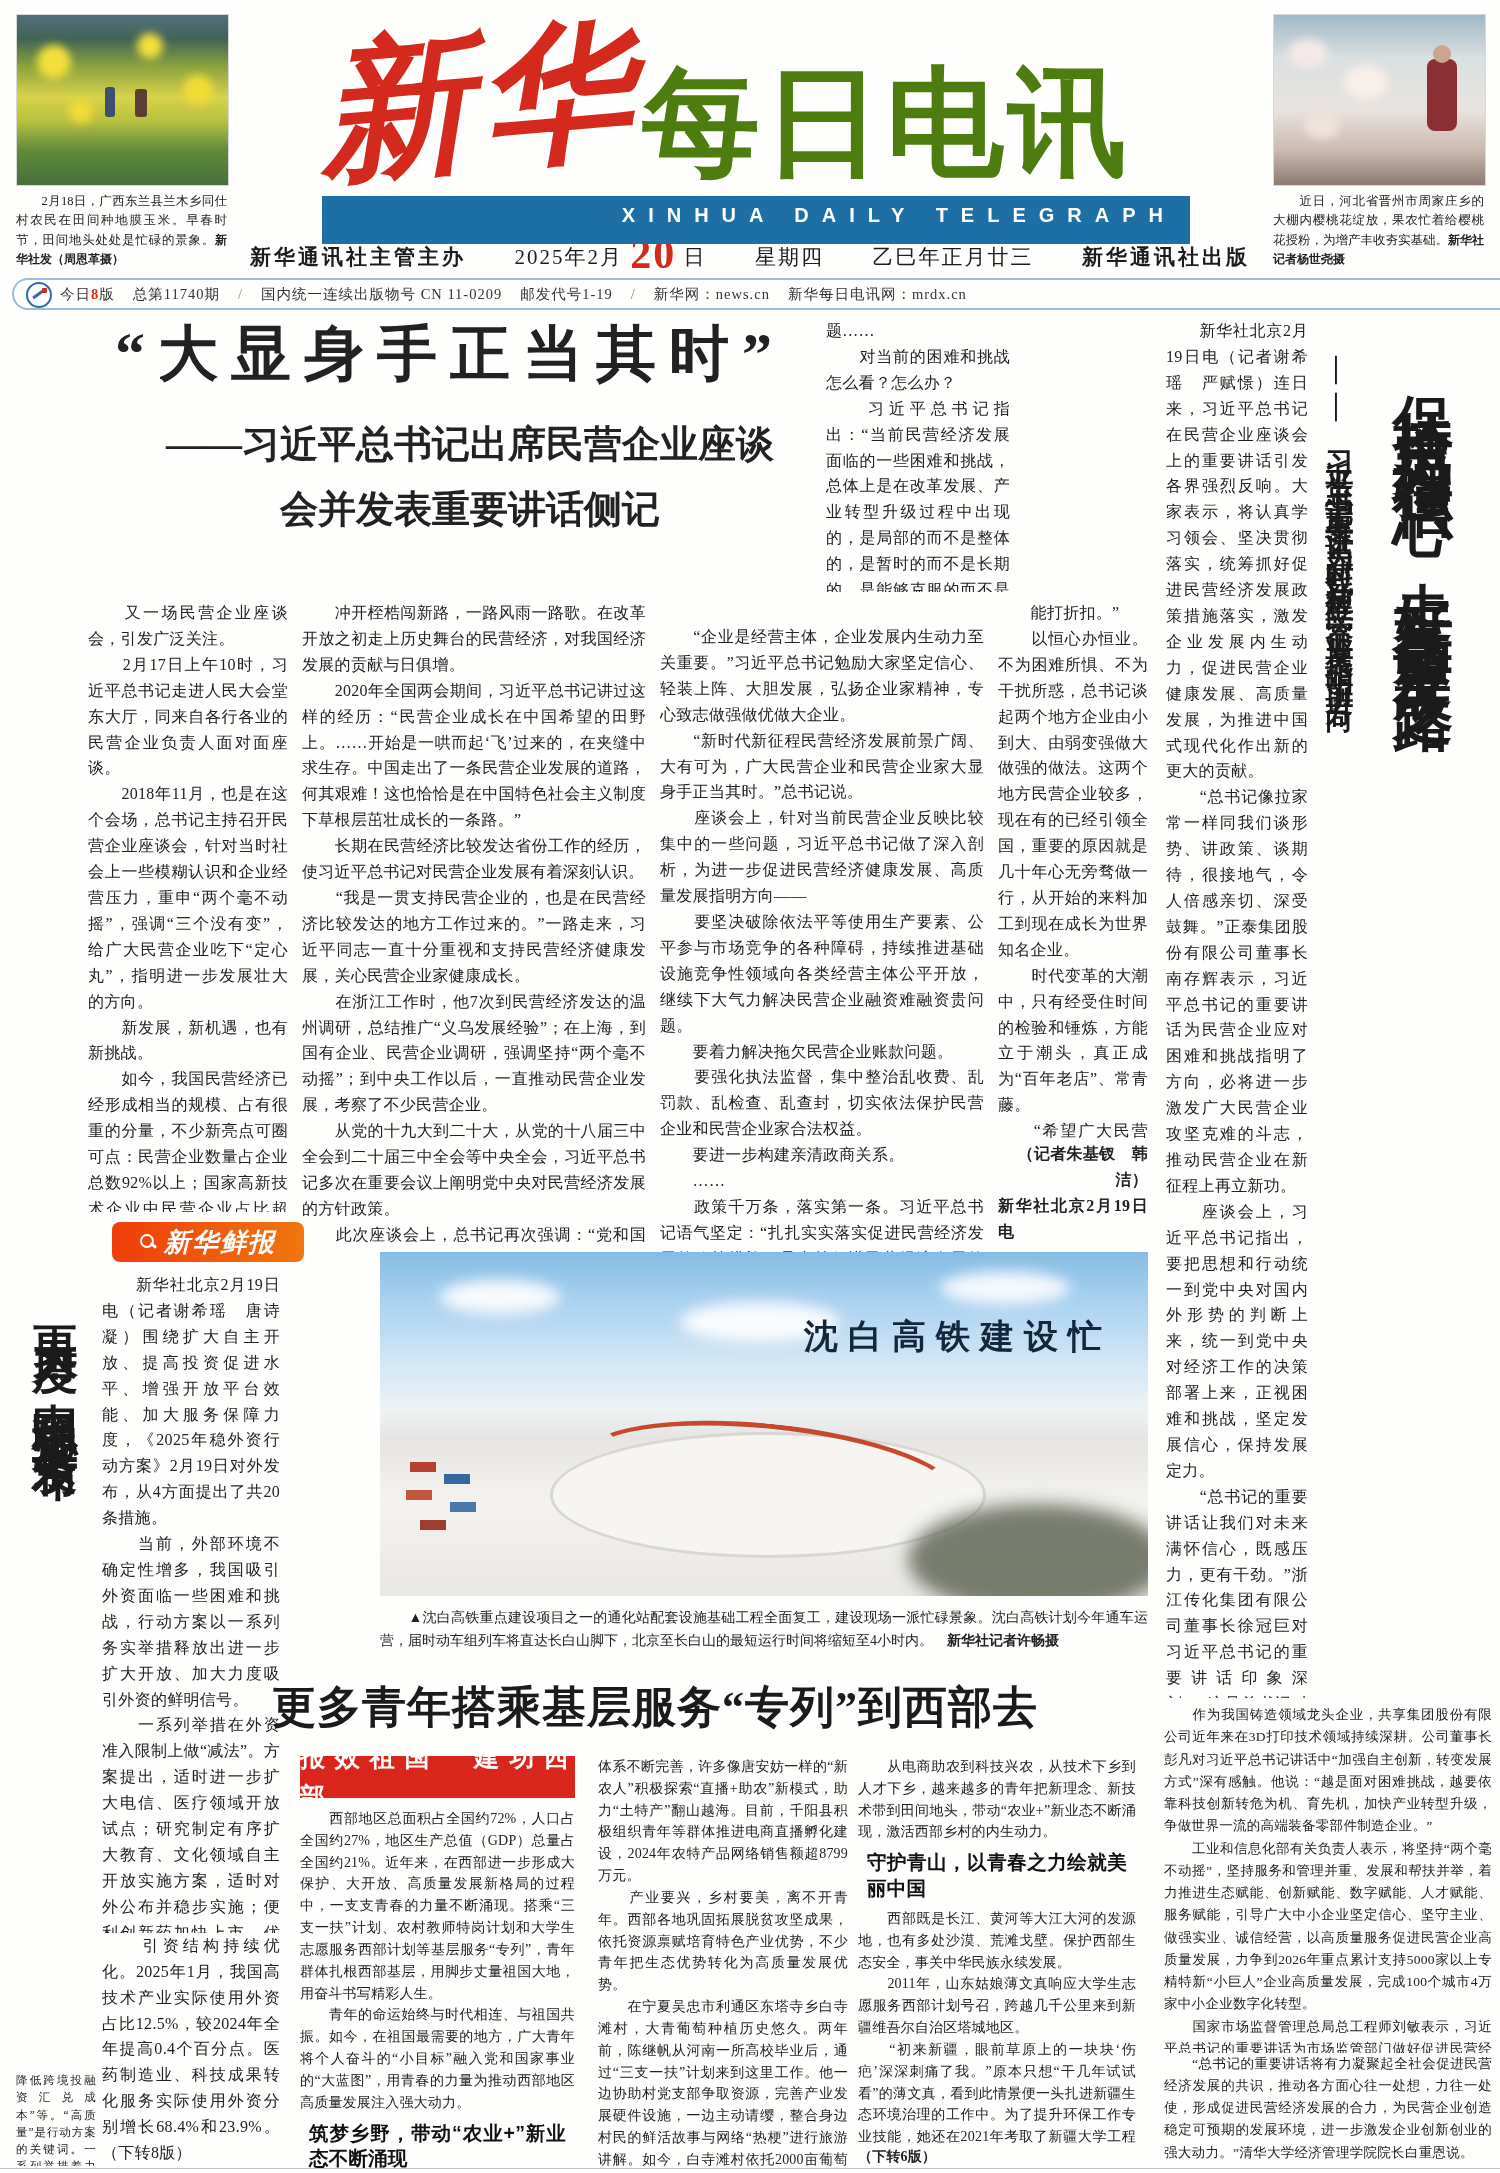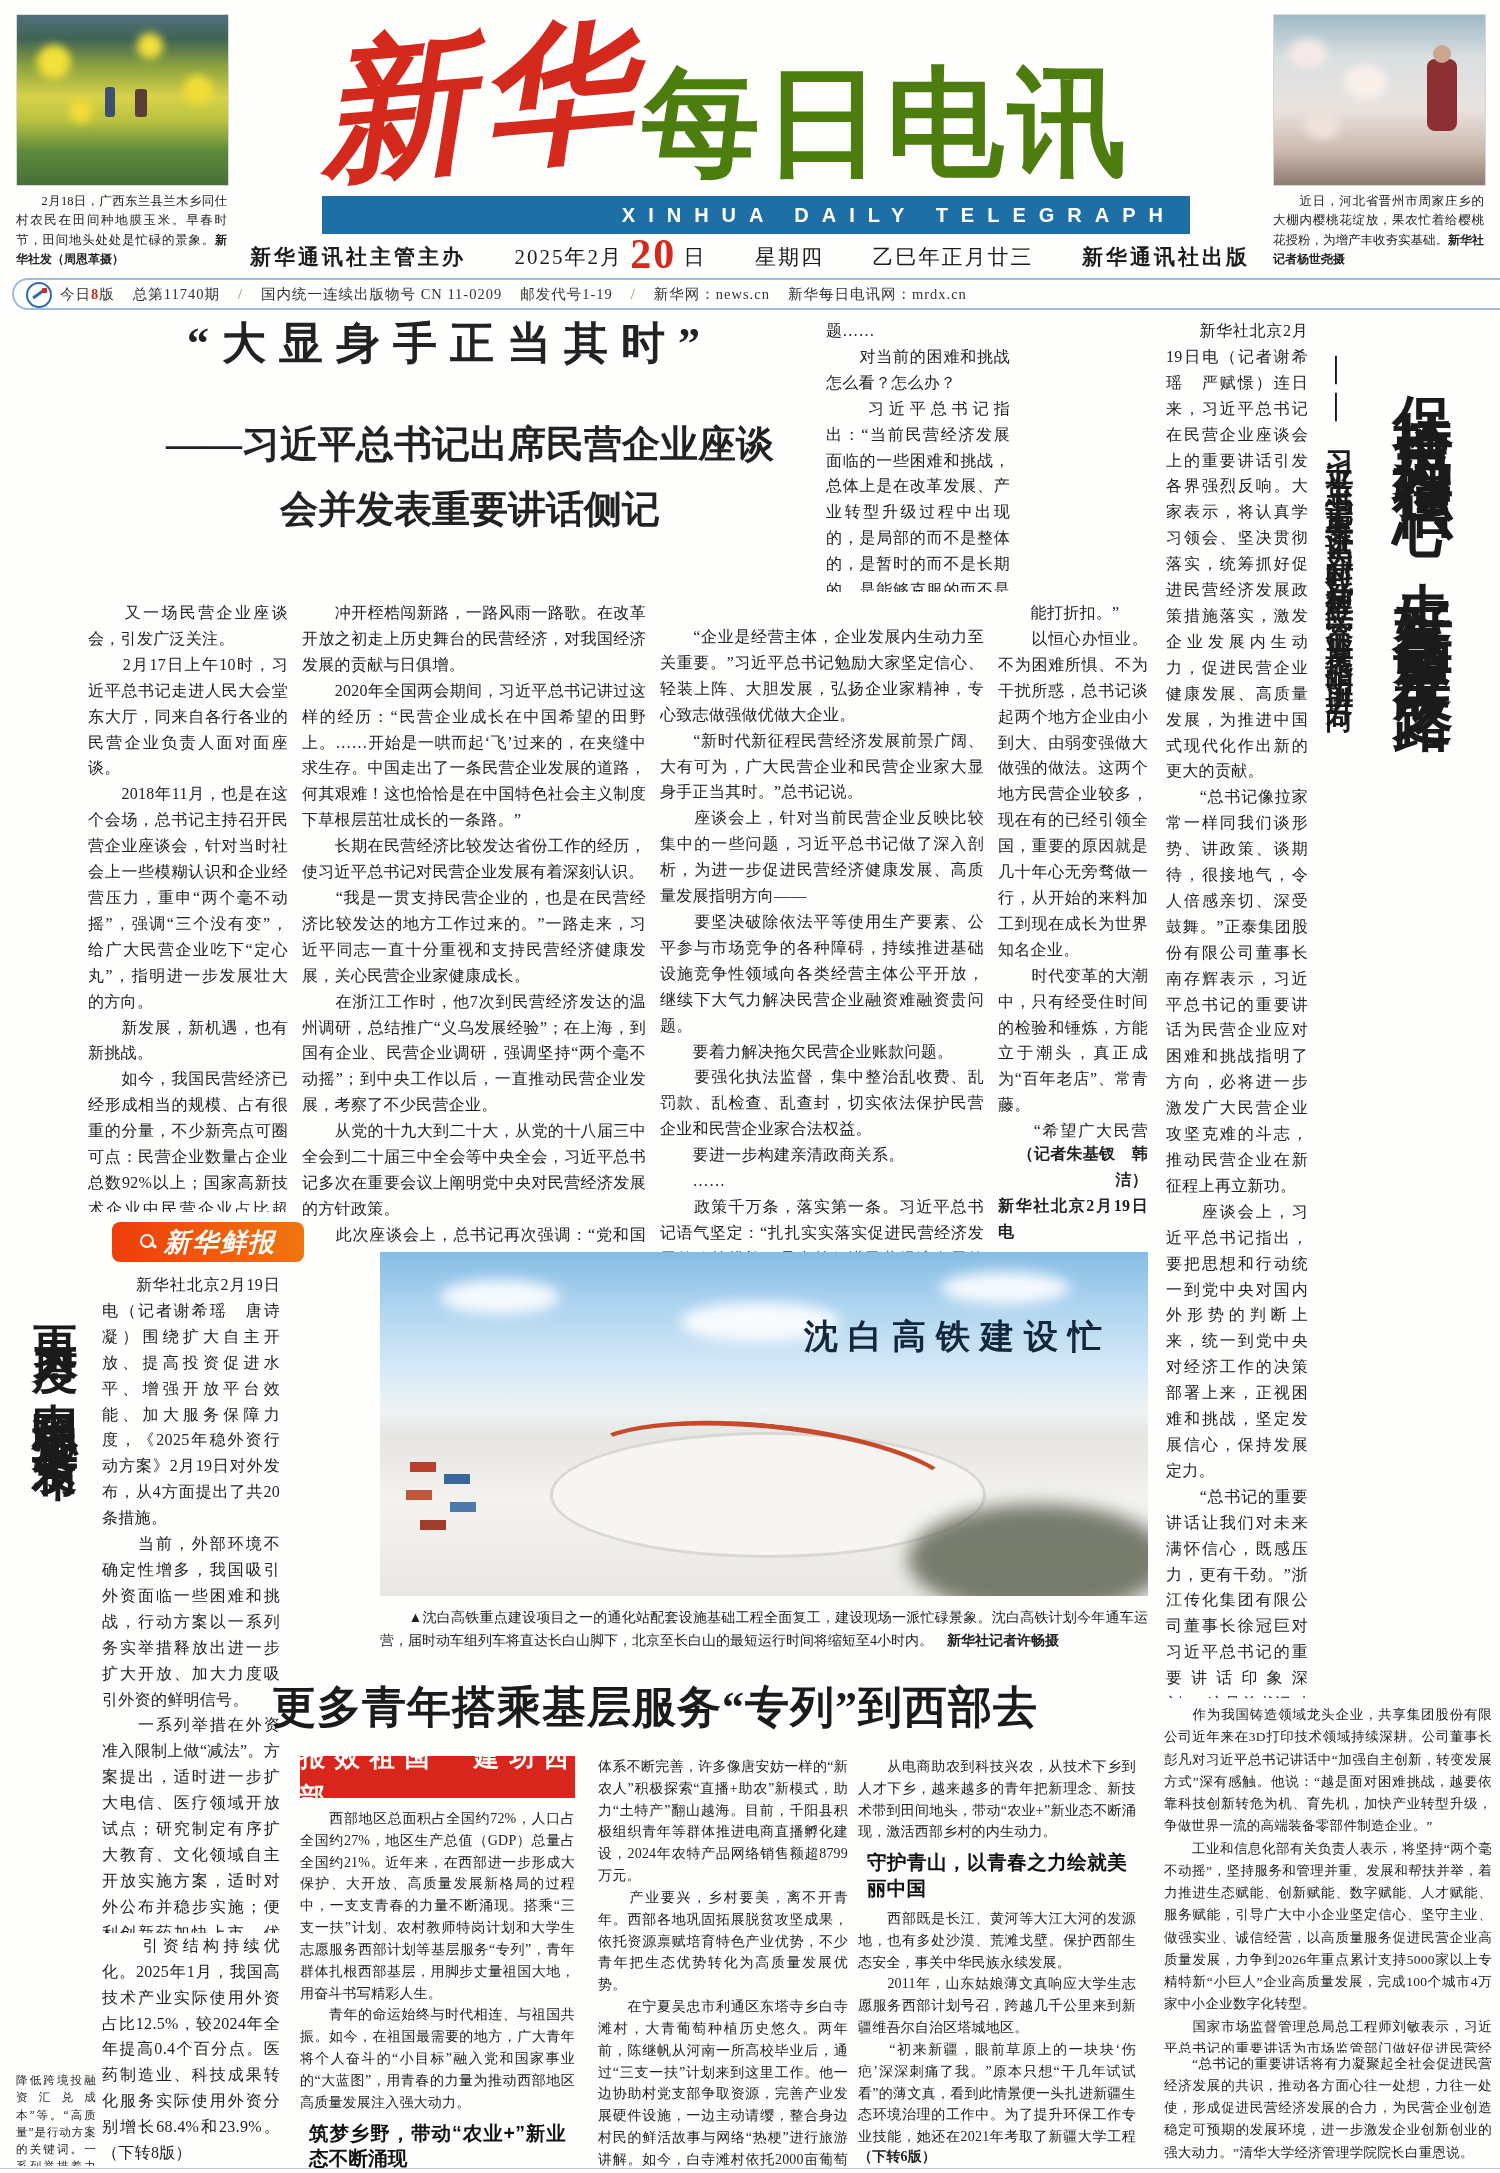--- a/index.html
+++ b/index.html
@@ -12,21 +12,21 @@
   .photo-right{left:1273px;top:14px;width:211px;height:170px;
     background:linear-gradient(180deg,#9fb9c8 0%,#d9dfe0 25%,#e9e3df 55%,#cbb9ae 80%,#8e7a70 100%);}
   .blob{position:absolute;border-radius:50%;filter:blur(4px);}
   .caption{position:absolute;font-size:12.5px;line-height:1.55;text-align:justify;color:#222;}
   .caption b{font-family:"Liberation Sans","DejaVu Sans",sans-serif;font-size:12px;}
   .mh-script{position:absolute;left:318px;top:0px;font-size:152px;font-weight:bold;font-style:italic;
     color:#d42a1d;transform:rotate(-5deg);letter-spacing:8px;z-index:3;
     text-shadow:2px 2px 0 #fff,-2px -2px 0 #fff,2px -2px 0 #fff,-2px 2px 0 #fff;}
   .mh-block{position:absolute;left:642px;top:44px;font-size:118px;font-weight:bold;color:#4d7c0f;
     letter-spacing:4px;z-index:3;text-shadow:2px 2px 0 #fff,-2px -2px 0 #fff,2px -2px 0 #fff,-2px 2px 0 #fff;}
-  .mh-band{position:absolute;left:322px;top:196px;width:868px;height:38px;background:#1e6fa6;z-index:1;}
+  .mh-band{position:absolute;left:322px;top:196px;width:868px;height:48px;background:#1e6fa6;z-index:1;}
   .mh-english{position:absolute;right:14px;top:8px;color:#fff;font-family:"Liberation Sans","DejaVu Sans",sans-serif;
     font-weight:bold;font-size:20px;letter-spacing:13px;white-space:nowrap;}
   .pubrow{position:absolute;left:250px;top:243px;width:1000px;display:flex;align-items:baseline;
     justify-content:space-between;font-size:21px;}
   .pubrow .strong{font-weight:bold;letter-spacing:3px;}
   .dateday{color:#d42a1d;font-size:42px;font-weight:bold;line-height:0;position:relative;top:4px;}
   .infobar{position:absolute;left:12px;top:278px;width:1470px;height:28px;border:2px solid #9cbcd8;
     border-radius:16px;display:flex;align-items:center;padding-left:46px;gap:18px;
     font-size:14.5px;color:#333;letter-spacing:1px;white-space:nowrap;}
   .infobar .rednum{color:#d42a1d;font-weight:bold;}
@@ -34,21 +34,21 @@
   .logo-ic{position:absolute;left:12px;top:2px;width:22px;height:22px;border:2px solid #2b6cb0;border-radius:50%;}
   .logo-ic:before{content:"";position:absolute;left:4px;top:9px;width:12px;height:3px;background:#2b6cb0;transform:rotate(-35deg);}
   .logo-ic:after{content:"";position:absolute;right:3px;top:4px;width:5px;height:5px;background:#d42a1d;border-radius:1px;}
   
   .col{position:absolute;overflow:hidden;text-align:justify;white-space:pre-line;
        font-size:16px;line-height:1.62;letter-spacing:.3px;color:#222;}
   .flexcol{display:flex;flex-direction:column;}
   .flexcol .grow{flex:1 1 auto;overflow:hidden;text-align:justify;white-space:pre-line;}
   .tail{flex:0 0 auto;white-space:pre-line;}
   
-  .headline{position:absolute;left:88px;top:314px;width:724px;text-align:center;font-size:44px;
+  .headline{position:absolute;left:88px;top:314px;width:724px;text-align:center;font-size:60px;
     font-weight:bold;letter-spacing:13px;color:#222;}
   .subhead{position:absolute;left:160px;top:412px;width:620px;text-align:center;font-size:38px;
     font-weight:bold;line-height:1.7;color:#222;}
   .vertical{writing-mode:vertical-rl;}
   .r-headline{position:absolute;left:1382px;top:348px;height:1320px;font-size:60px;font-weight:bold;
     letter-spacing:14px;color:#1b1b1b;}
   .r-subtitle{position:absolute;left:1320px;top:356px;height:1230px;font-size:28px;font-weight:bold;
     letter-spacing:9px;color:#1b1b1b;}
   .flash-badge{position:absolute;left:112px;top:1222px;width:192px;height:40px;border-radius:8px;
     background:linear-gradient(90deg,#ef3d0b,#f0760f);display:flex;align-items:center;justify-content:center;

